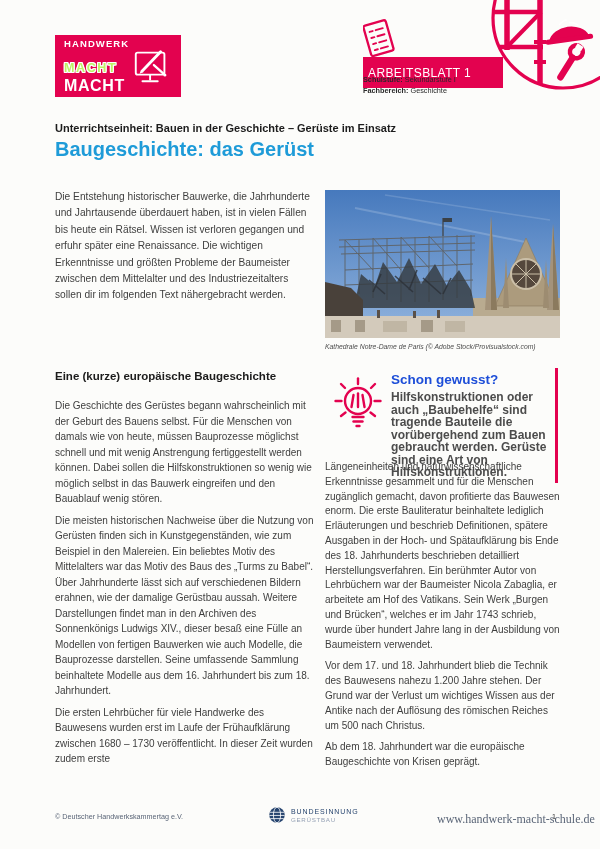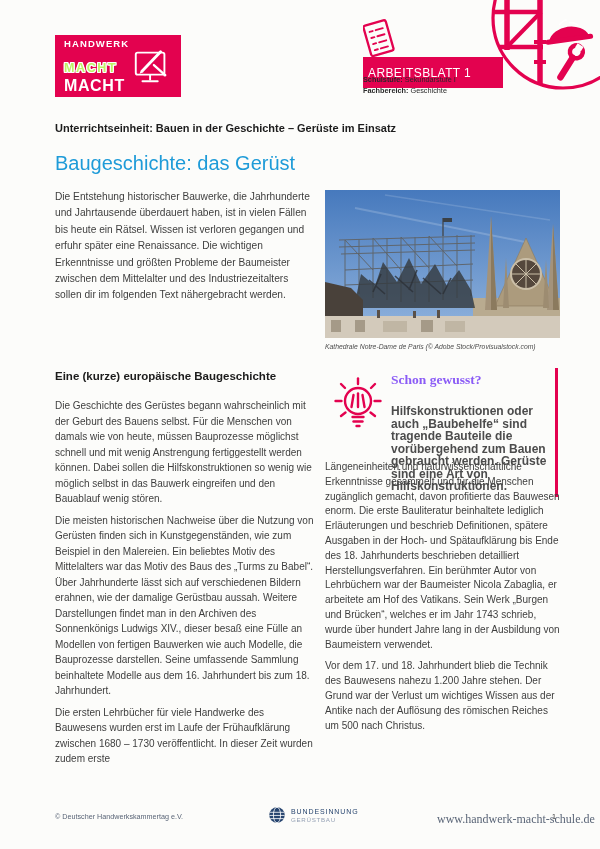--- a/index.html
+++ b/index.html
@@ -28,40 +28,40 @@
   .ab-bar {
     position:absolute; left:363px; top:57px; width:140px; height:31px;
     background:#e3024f; color:#fff; font-size:12px; font-weight:normal;
     letter-spacing:0.4px; display:flex; align-items:center; padding-left:5px;
   }
   .header-meta { position:absolute; left:363px; top:74px; font-size:7.3px; line-height:11px; color:#2a2a2a; }
   .header-meta .b { font-weight:bold; }
 
   
   .unit-title { position:absolute; left:55px; top:122px; font-size:11px; font-weight:bold; color:#1c1c1c; }
-  .main-title { position:absolute; left:55px; top:152px; font-size:20px; font-weight:normal; color:#1e9bd8; }
+  .main-title { position:absolute; left:55px; top:138px; font-size:20px; font-weight:bold; color:#1e9bd8; }
 
   
   .intro { position:absolute; left:55px; top:189px; width:262px; font-size:10.2px; line-height:16.4px; }
   .photo { position:absolute; left:325px; top:190px; width:235px; height:148px; overflow:hidden; }
   .photo svg { display:block; }
   .caption { position:absolute; left:325px; top:343px; width:235px; font-size:6.8px; font-style:italic; color:#4c4c4c; }
 
   
   .col-left { position:absolute; left:55px; top:370px; width:261px; }
   .col-left h2 { font-size:11.5px; font-weight:bold; color:#1c1c1c; margin-bottom:16px; }
   .col-left p { font-size:10px; line-height:15.5px; margin-bottom:6px; }
 
   .infobox {
     position:absolute; left:325px; top:368px; width:233px; min-height:90px;
     display:flex; align-items:flex-start; border-right:3px solid #e3024f;
     padding:4px 8px 4px 0;
   }
   .bulb-wrap { width:66px; flex:none; display:flex; justify-content:center; padding-top:4px; }
-  .infobox-title { font-family:Liberation Serif, serif; font-size:13.5px; font-weight:bold; color:#8b5cf6; margin-bottom:17px; }
+  .infobox-title { font-family:Liberation Sans, sans-serif; font-size:13.5px; font-weight:bold; color:#1d4ed8; margin-bottom:4px; }
   .infobox-text { font-size:12px; font-weight:bold; line-height:12.5px; color:#4c4c4c; }
 
   .col-right { position:absolute; left:325px; top:460px; width:235px; }
   .col-right p { font-size:10px; line-height:14.8px; margin-bottom:7px; }
 
   
   .footer-copy { position:absolute; left:55px; top:812px; font-size:7.2px; color:#5a6577; }
   .footer-org { position:absolute; left:268px; top:806px; display:flex; align-items:center; gap:5px; }
   .footer-org .globe { width:18px; height:18px; flex:none; }
   .org-l1 { font-size:7px; letter-spacing:0.9px; color:#27456f; }
@@ -257,20 +257,21 @@
     </div>
     <div class="infobox-content">
       <div class="infobox-title">Schon gewusst?</div>
       <div class="infobox-text">Hilfskonstruktionen oder auch „Baubehelfe“ sind tragende Bauteile die vorübergehend zum Bauen gebraucht werden. Gerüste sind eine Art von Hilfskonstruktionen.</div>
     </div>
   </div>
 
   <div class="col-right">
     <p>Längeneinheiten und naturwissenschaftliche Erkenntnisse gesammelt und für die Menschen zugänglich gemacht, davon profitierte das Bauwesen enorm. Die erste Bauliteratur beinhaltete lediglich Erläuterungen und beschrieb Definitionen, spätere Ausgaben in der Hoch- und Spätaufklärung bis Ende des 18. Jahrhunderts beschrieben detailliert Herstellungsverfahren. Ein berühmter Autor von Lehrbüchern war der Baumeister Nicola Zabaglia, er arbeitete am Hof des Vatikans. Sein Werk „Burgen und Brücken“, welches er im Jahr 1743 schrieb, wurde über hundert Jahre lang in der Ausbildung von Baumeistern verwendet.</p>
     <p>Vor dem 17. und 18. Jahrhundert blieb die Technik des Bauwesens nahezu 1.200 Jahre stehen. Der Grund war der Verlust um wichtiges Wissen aus der Antike nach der Auflösung des römischen Reiches um 500 nach Christus.</p>
+    <p>Ab dem 18. Jahrhundert war die europäische Baugeschichte von Krisen geprägt.</p>
   </div>
 
   <span class="footer-copy">© Deutscher Handwerkskammertag e.V.</span>
 
   <div class="footer-org">
     <svg class="globe" viewBox="0 0 20 20">
       <circle cx="10" cy="10" r="8.6" fill="#27456f"></circle>
       <ellipse cx="10" cy="10" rx="4" ry="8.6" fill="none" stroke="#fff" stroke-width="0.9"></ellipse>
       <line x1="2" y1="7" x2="18" y2="7" stroke="#fff" stroke-width="0.9"></line>
       <line x1="1.5" y1="10.5" x2="18.5" y2="10.5" stroke="#fff" stroke-width="0.9"></line>

